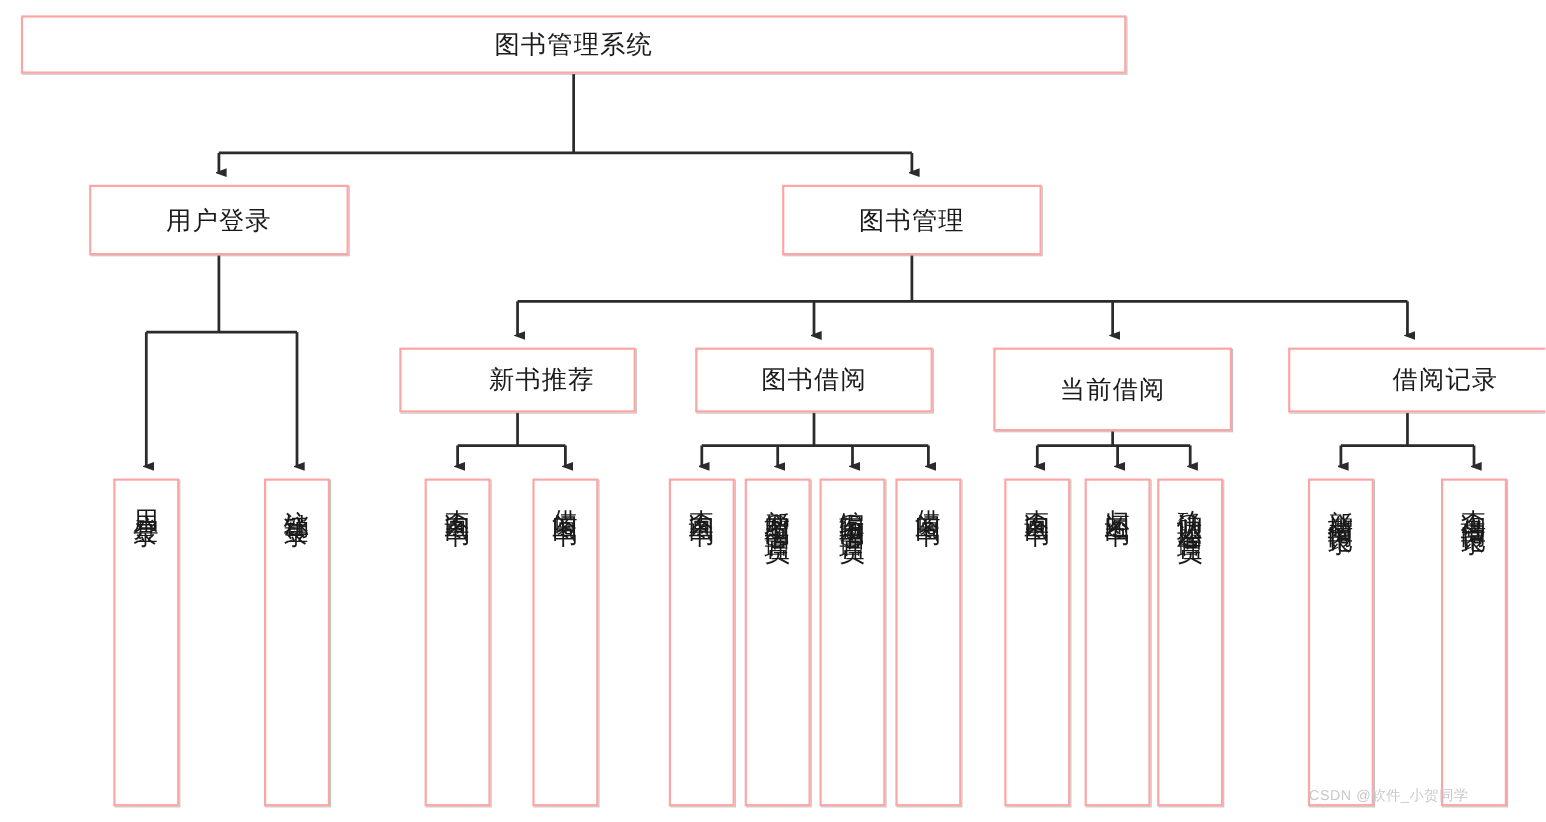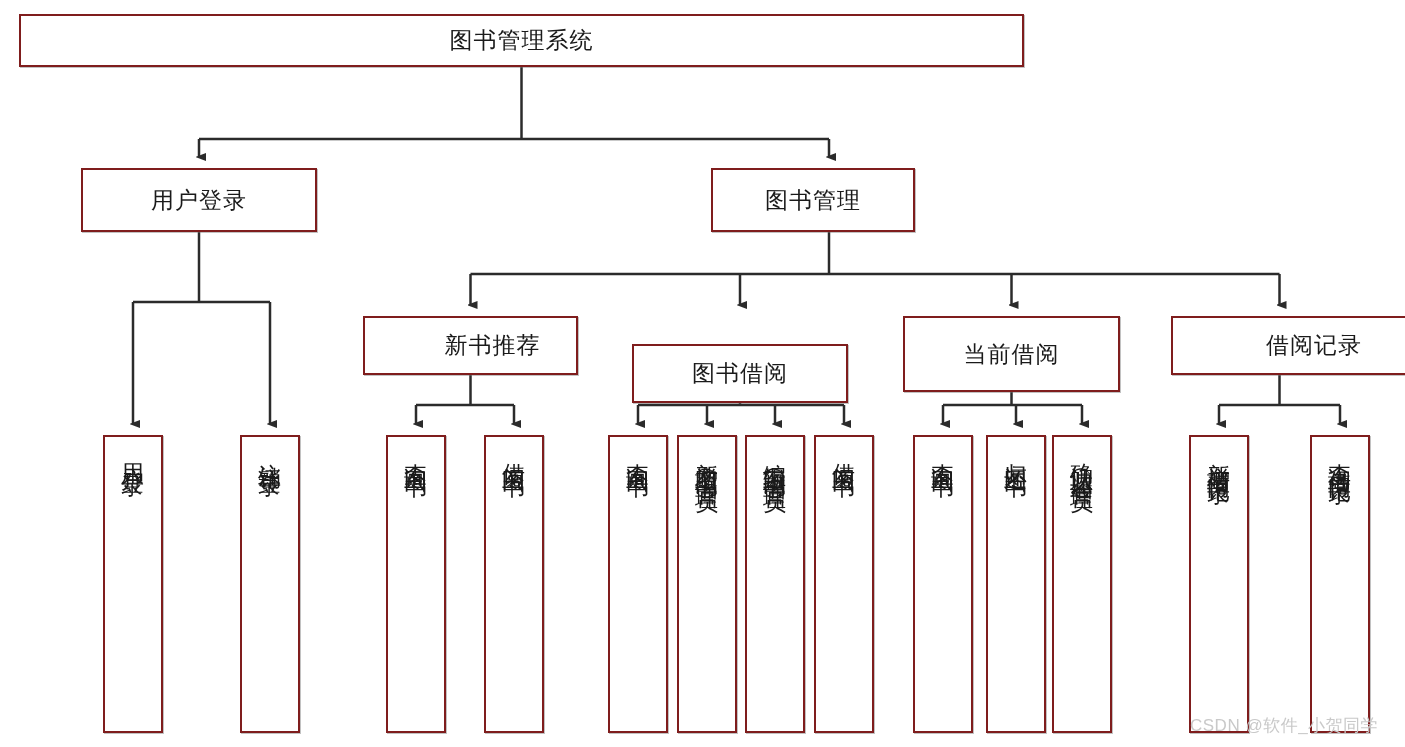--- a/index.html
+++ b/index.html
@@ -22,21 +22,21 @@
     left: 0;
     top: 0;
     width: 1405px;
     height: 747px;
     pointer-events: none;
   }
   .node {
     position: absolute;
     box-sizing: border-box;
     background: #ffffff;
-    border: 2px solid #7f1d1d;
+    border: 2px solid #fca5a5;
     display: flex;
     align-items: center;
     justify-content: center;
     box-shadow: 1px 1px 0 rgba(120,120,120,0.45);
   }
   .node .label {
     color: #1a1a1a;
     text-align: center;
     line-height: 1.15;
     white-space: nowrap;
@@ -53,21 +53,21 @@
   .node.vertical .label {
     writing-mode: vertical-rl;
     text-orientation: upright;
     font-size: 23px;
     letter-spacing: 4px;
     line-height: 1.05;
   }
   .watermark {
     position: absolute;
     color: #c9c9c9;
-    font-size: 17px;
+    font-size: 13px;
     letter-spacing: 0.5px;
     white-space: nowrap;
     user-select: none;
   }
 </style>
 </head>
 <body>
 
 <div id="diagram-root">
 
@@ -114,27 +114,27 @@
       </g>
   </svg>
 
   <div id="nodes-layer">
       <div class="node horizontal" style="left: 19px; top: 14px; width: 1005px; height: 53px;">
         <span class="label">图书管理系统</span>
       </div>
       <div class="node horizontal" style="left: 81px; top: 168px; width: 236px; height: 64px;">
         <span class="label">用户登录</span>
       </div>
-      <div class="node horizontal" style="left: 711px; top: 168px; width: 204px; height: 64px;">
+      <div class="node horizontal" style="left: 711px; top: 168px; width: 236px; height: 64px;">
         <span class="label">图书管理</span>
       </div>
       <div class="node horizontal" style="left: 363px; top: 316px; width: 215px; height: 59px; padding-left: 44px;">
         <span class="label">新书推荐</span>
       </div>
-      <div class="node horizontal" style="left: 632px; top: 316px; width: 216px; height: 59px; margin-top: 28px;">
+      <div class="node horizontal" style="left: 632px; top: 316px; width: 216px; height: 59px;">
         <span class="label">图书借阅</span>
       </div>
       <div class="node horizontal" style="left: 903px; top: 316px; width: 217px; height: 76px;">
         <span class="label">当前借阅</span>
       </div>
       <div class="node horizontal" style="left: 1171px; top: 316px; width: 255px; height: 59px; padding-left: 31px;">
         <span class="label">借阅记录</span>
       </div>
       <div class="node vertical" style="left: 103px; top: 435px; width: 60px; height: 298px;">
         <span class="label">用户登录</span>

